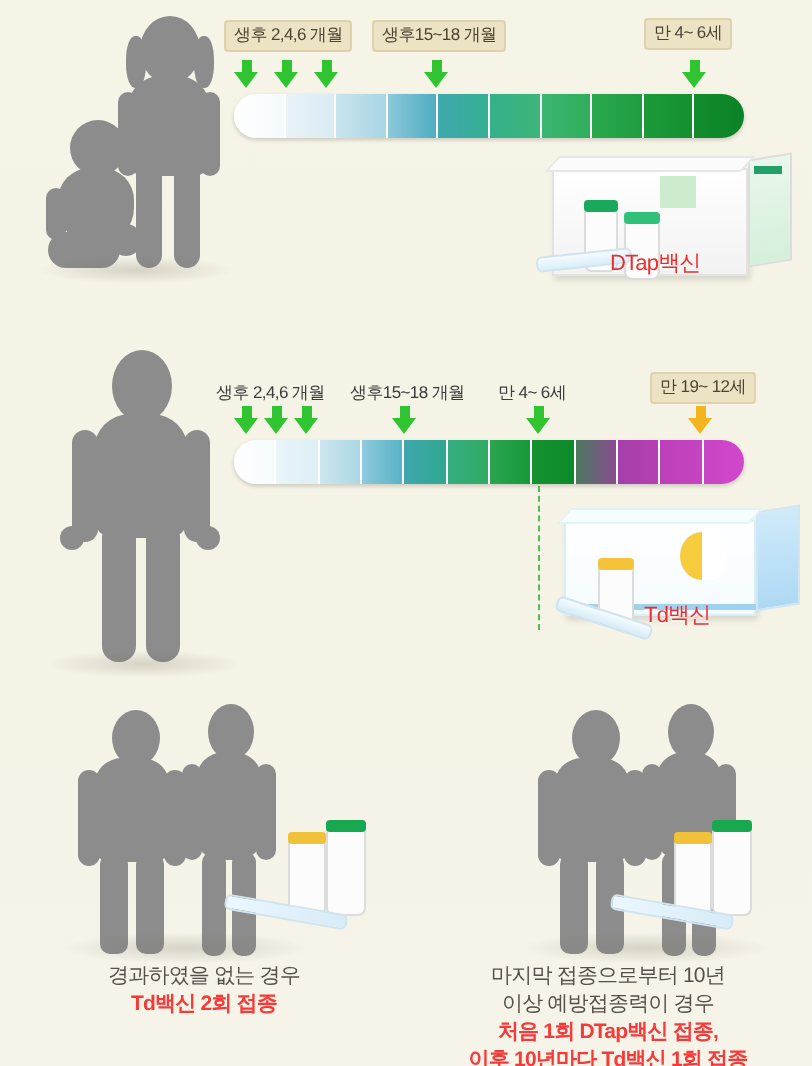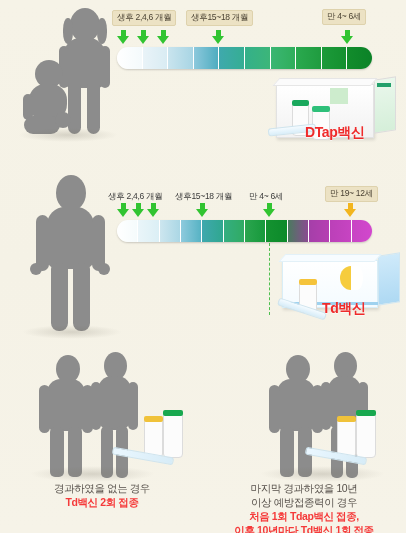--- a/index.html
+++ b/index.html
@@ -66,21 +66,21 @@
     position:absolute; background:#fdfdfd;
     border:1px solid #e2e2e2;
     box-shadow: 1px 2px 3px rgba(0,0,0,.12);
   }
   .vbox .side { position:absolute; }
   .vial { position:absolute; background:#fcfcfc; border:1px solid #dcdcdc; border-radius:2px 2px 4px 4px; }
   .vial .cap { position:absolute; left:-1px; right:-1px; top:-5px; height:6px; border-radius:2px; }
   .syringe { position:absolute; }
 
   .vlabel {
-    position:absolute; color:#ef2b2b; font-size:14px; font-weight:bold;
+    position:absolute; color:#ef2b2b; font-size:11px; font-weight:normal;
     letter-spacing:-0.4px; text-shadow: 0 1px 0 rgba(255,255,255,.6);
   }
 
   .dashline {
     position:absolute; width:0; border-left:1.6px dashed #4fbf4f;
   }
   .bcap { position:absolute; width:100%; text-align:center; }
   .bcap .l1, .bcap .l2 { color:#56504a; font-size:10.5px; line-height:14px; letter-spacing:-0.4px; }
   .bcap .r1, .bcap .r2 { color:#f53a3a; font-size:10.5px; line-height:14px; letter-spacing:-0.4px; font-weight:bold;}
 
@@ -300,20 +300,20 @@
 
     <div class="vial" style="left:337px;top:420px;width:19px;height:38px;">
       <div class="cap" style="background:#f0c23a;"></div>
       </div>
     <div class="vial" style="left:356px;top:414px;width:20px;height:44px;">
       <div class="cap" style="background:#18a84f;"></div>
       </div>
     <div class="syringe" style="left:305px;top:452px;width:62px;height:8px;background:linear-gradient(90deg,#eaf7ff,#d7ecf7);border:1px solid #cfe4ee;border-radius:3px;transform:rotate(10deg);"></div>
 
     <div class="bcap" style="left:204px;top:481px;width:200px;">
-      <div class="l1">마지막 경과하였을 10년</div>
+      <div class="l1">마지막 접종으로부터 10년</div>
       <div class="l2">이상 예방접종력이 경우</div>
-      <div class="r1">처음 1회 Tdap백신 접종,</div>
+      <div class="r1">처음 1회 DTap백신 접종,</div>
       <div class="r2">이후 10년마다 Td백신 1회 접종</div>
     </div>
   </div>
 
 </div>
 
 </body></html>

